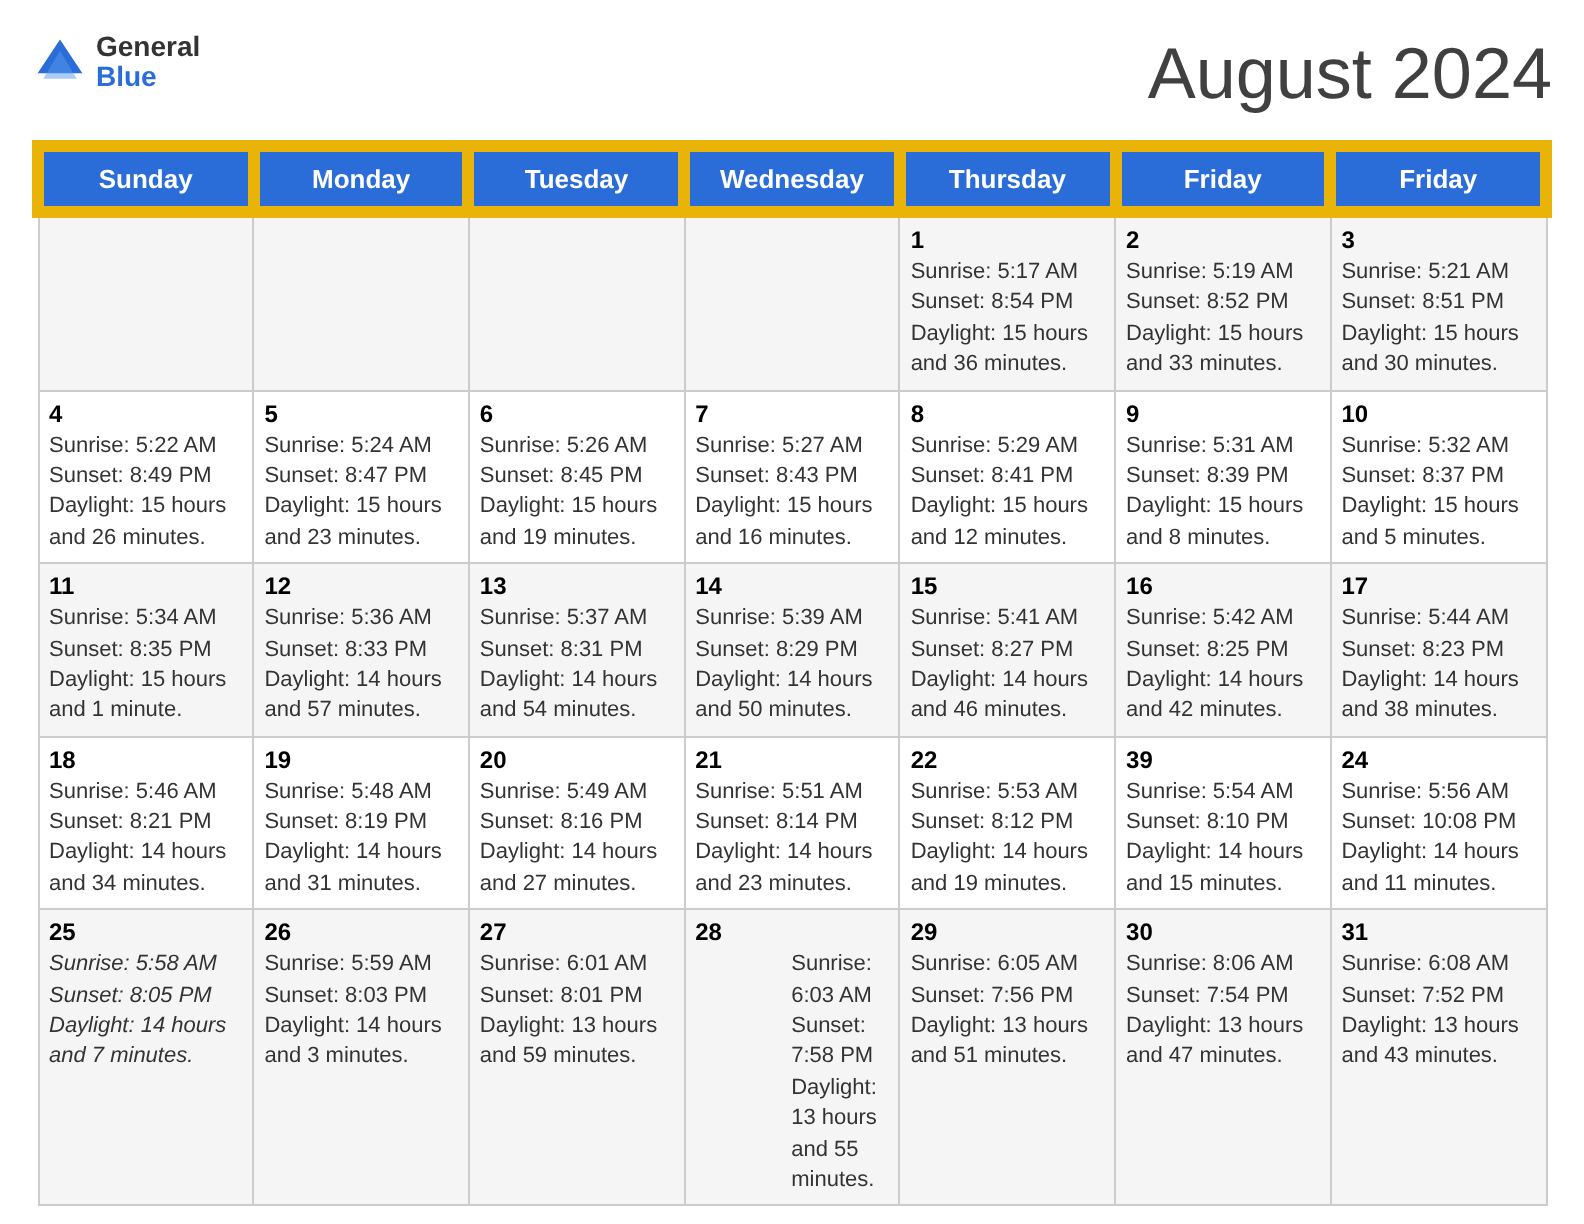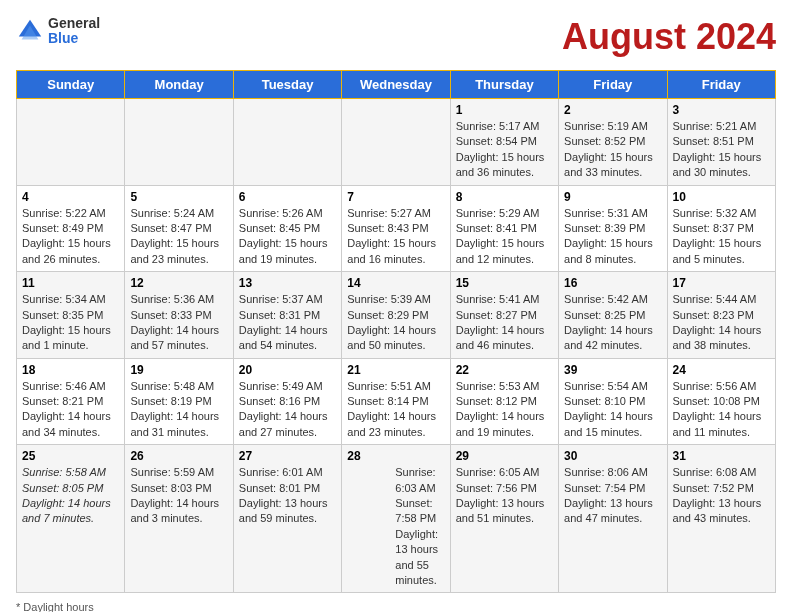--- a/index.html
+++ b/index.html
@@ -30,40 +30,40 @@
     .logo-blue { font-size: 14px; font-weight: bold; color: #2a6dd9; }
     .logo-icon {
       width: 28px;
       height: 28px;
     }
     .title-block {
       text-align: right;
     }
     .main-title {
       font-size: 36px;
-      font-weight: bold;
-      color: #b91c1c;
+      font-weight: normal;
+      color: #404040;
     }
     .subtitle {
       font-size: 16px;
       color: #555;
     }
     table {
       width: 100%;
       border-collapse: collapse;
       font-size: 11px;
     }
     thead tr th {
       background-color: #2a6dd9;
       color: #fff;
       padding: 6px 4px;
       text-align: center;
       font-size: 13px;
       font-weight: bold;
-      border: 1px solid #eab308;
+      border: 6px solid #eab308;
     }
     tbody tr td {
       border: 1px solid #ccc;
       padding: 4px 5px;
       vertical-align: top;
       min-height: 80px;
       width: calc(100% / 7);
     }
     tbody tr:nth-child(odd) td {
       background-color: #f5f5f5;

